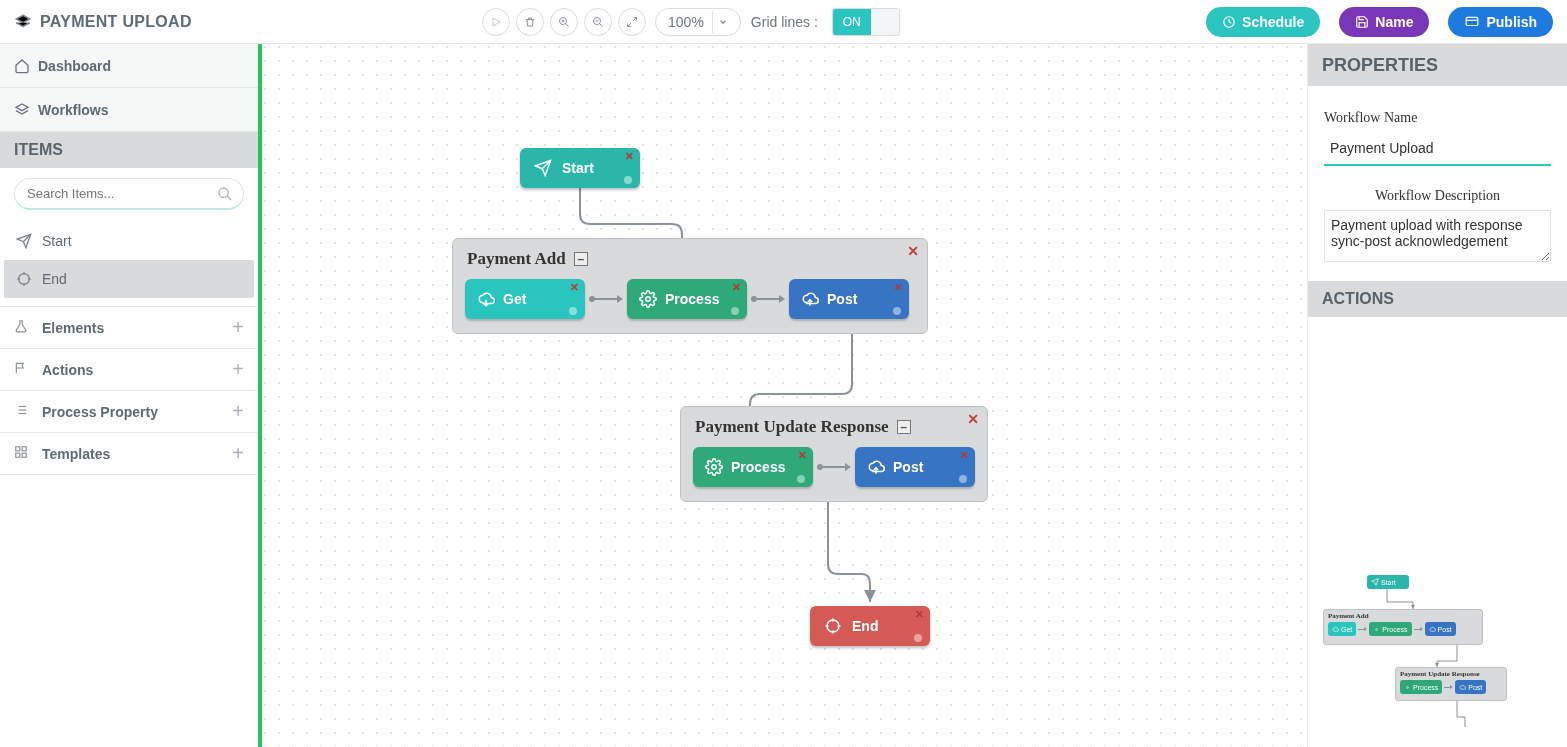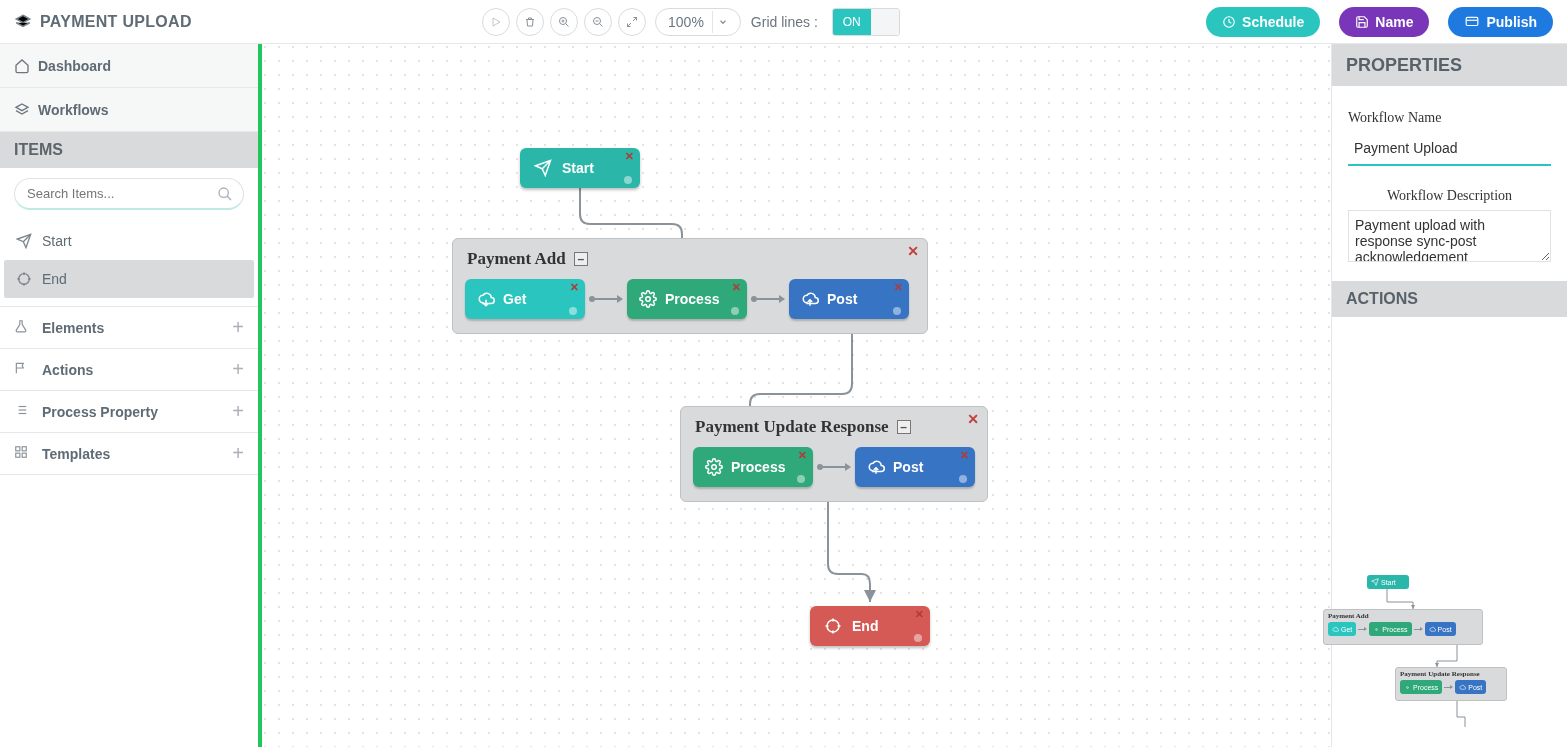--- a/index.html
+++ b/index.html
@@ -72,21 +72,21 @@
   .step .dot{position:absolute;bottom:4px;right:8px;width:8px;height:8px;border-radius:50%;background:rgba(255,255,255,.45);}
   .step svg{margin-right:8px;stroke:#fff;fill:none;}
   .step-get{background:var(--cyan);} .step-proc{background:var(--green);} .step-post{background:var(--blue);}
   .arrow-h{display:flex;align-items:center;color:#7e8790;}
   .arrow-h .line{width:22px;height:2px;background:#8a929a;}
   .arrow-h .head{width:0;height:0;border-left:6px solid #8a929a;border-top:4px solid transparent;border-bottom:4px solid transparent;}
   .arrow-h .d{width:6px;height:6px;border-radius:50%;background:#8a929a;}
   
   .edges{position:absolute;inset:0;pointer-events:none;}
   
-  .rpanel{width:236px;border-left:1px solid #e5e7e9;display:flex;flex-direction:column;}
+  .rpanel{width:260px;border-left:1px solid #e5e7e9;display:flex;flex-direction:column;}
   .rp-title{background:var(--grey-bg);height:42px;padding:0 14px;display:flex;align-items:center;font-weight:600;color:#58626b;font-size:18px;}
   .rp-body{padding:16px 16px 8px;}
   .rp-label{font-size:14px;color:#333;margin:8px 0 6px;font-family:Georgia,serif;}
   .rp-input{width:100%;border:none;border-bottom:2px solid var(--cyan);height:34px;background:#fff;font-size:14px;padding:4px 6px;outline:none;color:#333;}
   .rp-textarea{width:100%;border:1px solid #e0e2e4;font-size:14px;padding:6px;outline:none;color:#333;resize:vertical;height:52px;font-family:inherit;}
   .mini-title{background:var(--grey-bg);height:36px;padding:0 14px;display:flex;align-items:center;font-weight:600;color:#58626b;font-size:16px;margin-top:8px;}
   .minimap{position:absolute;right:10px;bottom:10px;width:240px;height:170px;}
   
   .mm-group{position:absolute;background:var(--grey-bg);border:1px solid var(--grey-border);border-radius:3px;}
   .mm-node{position:absolute;border-radius:3px;display:flex;align-items:center;color:#fff;font-size:7px;padding-left:4px;}

